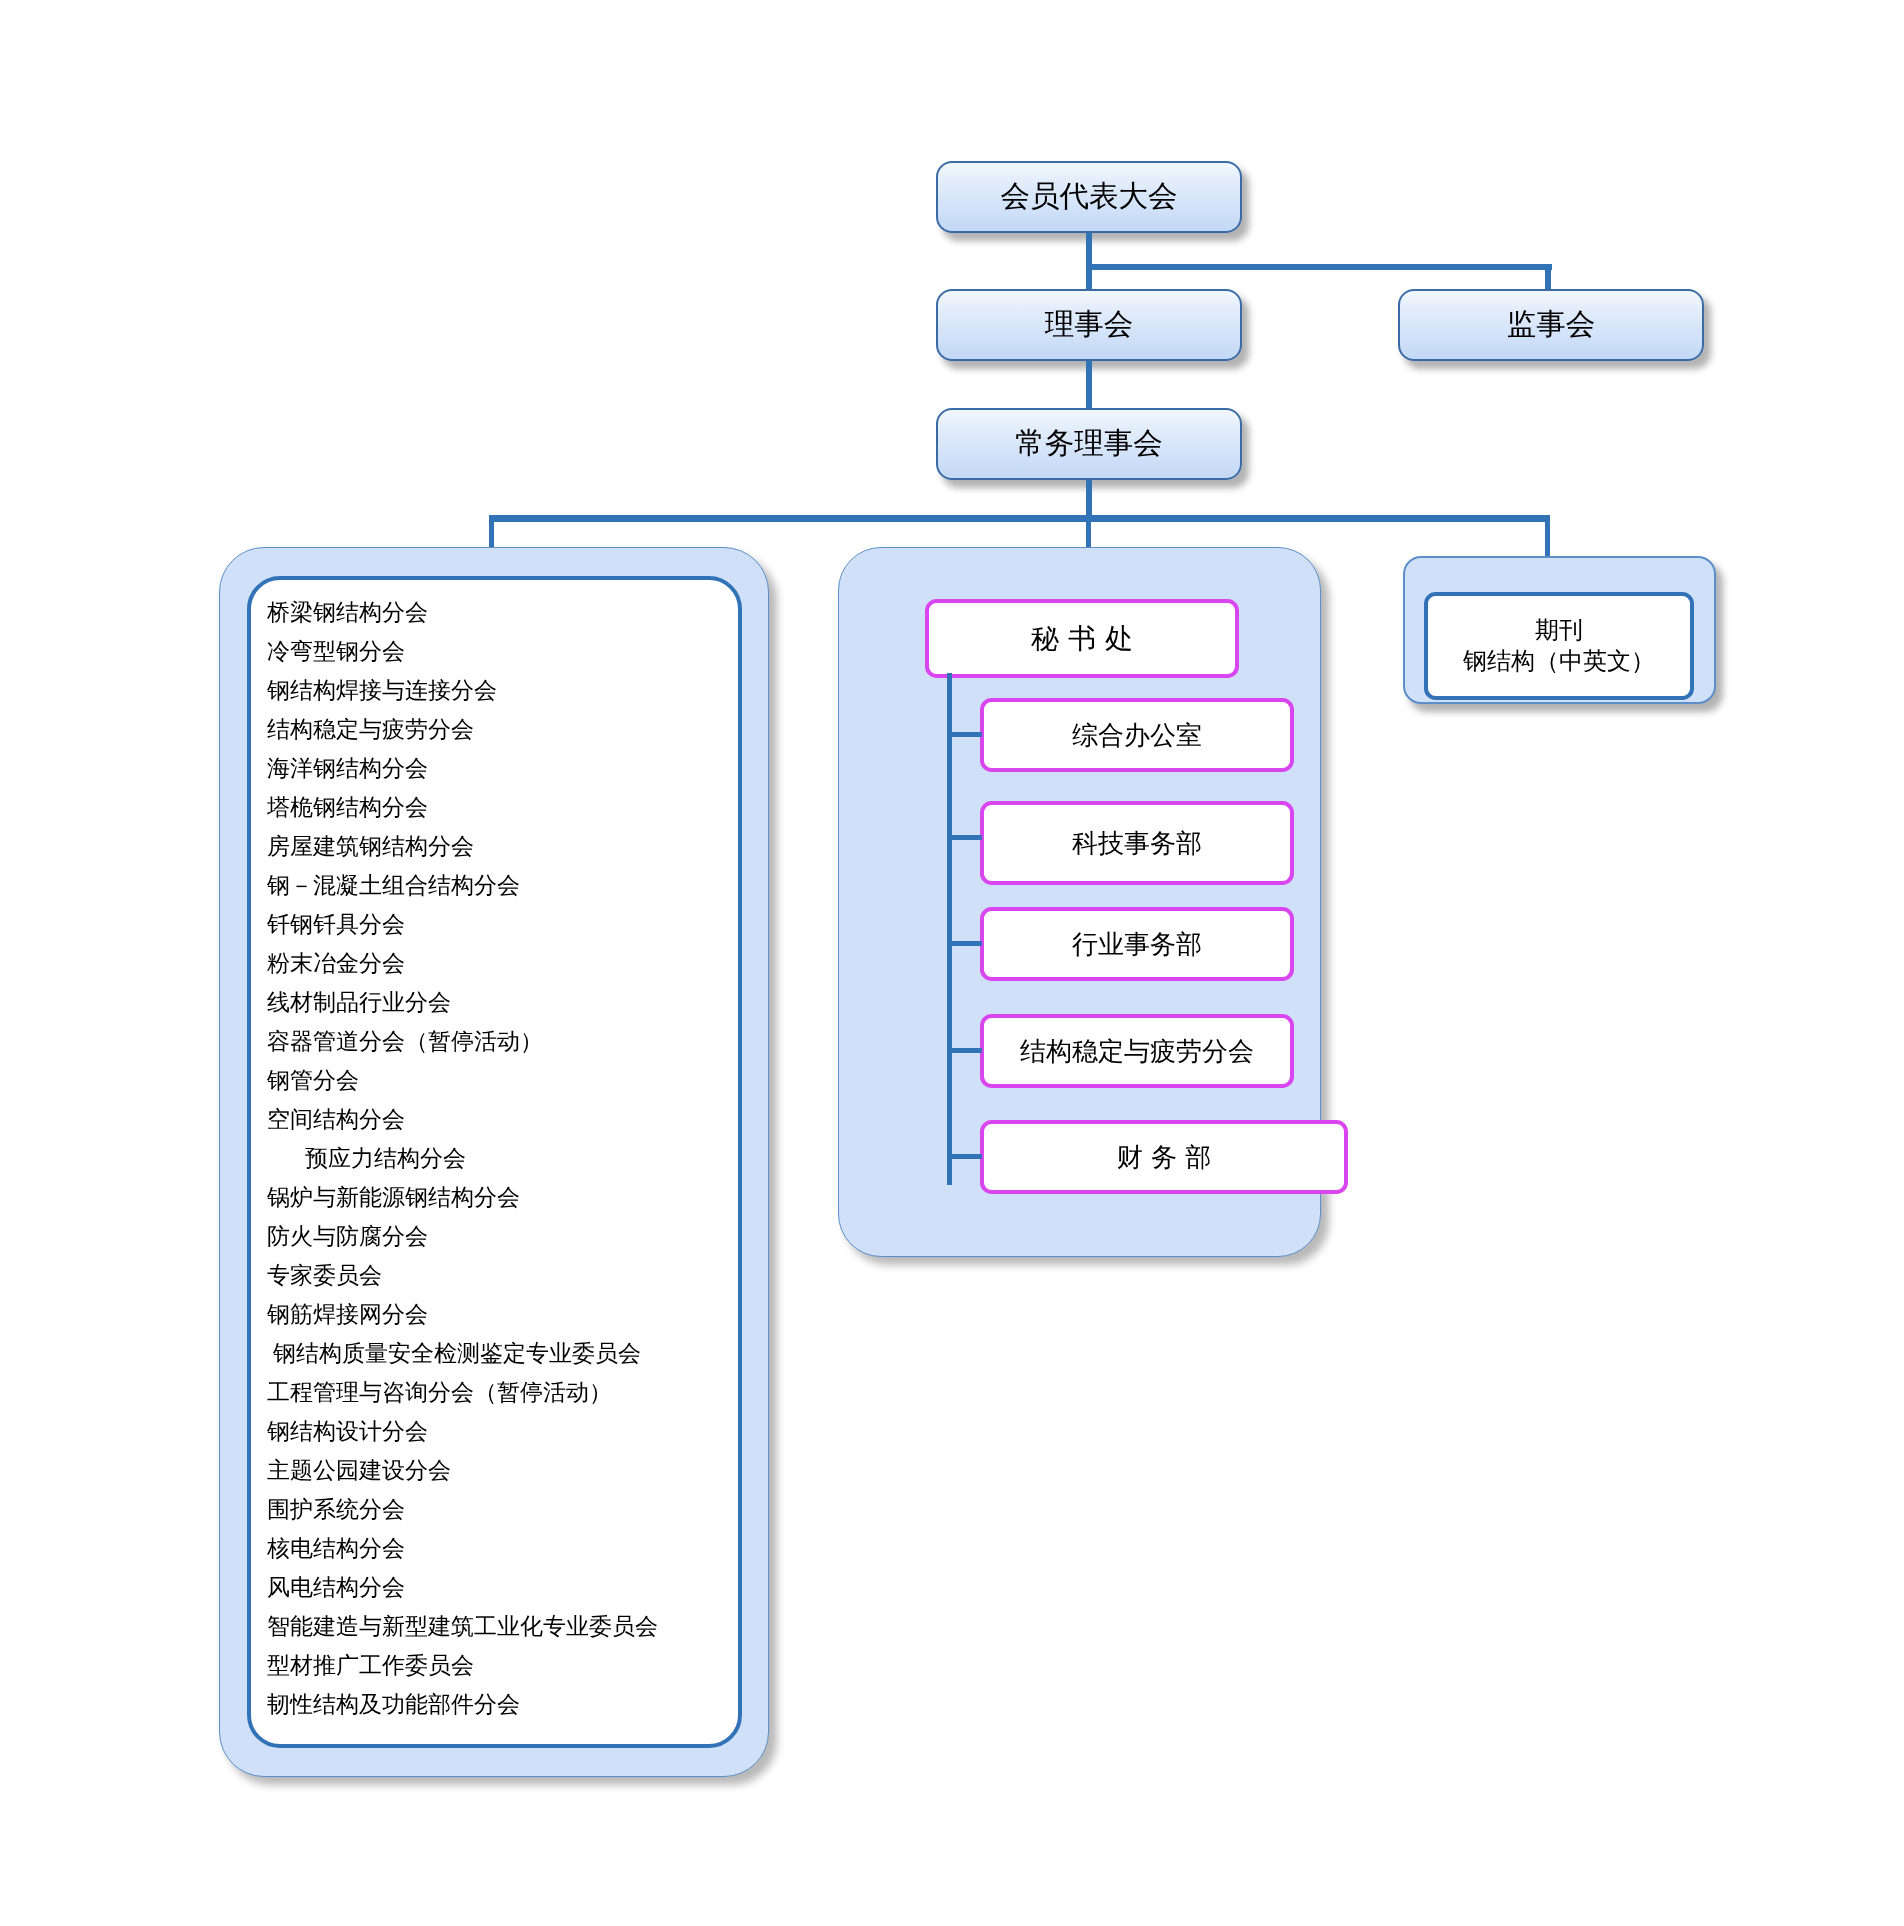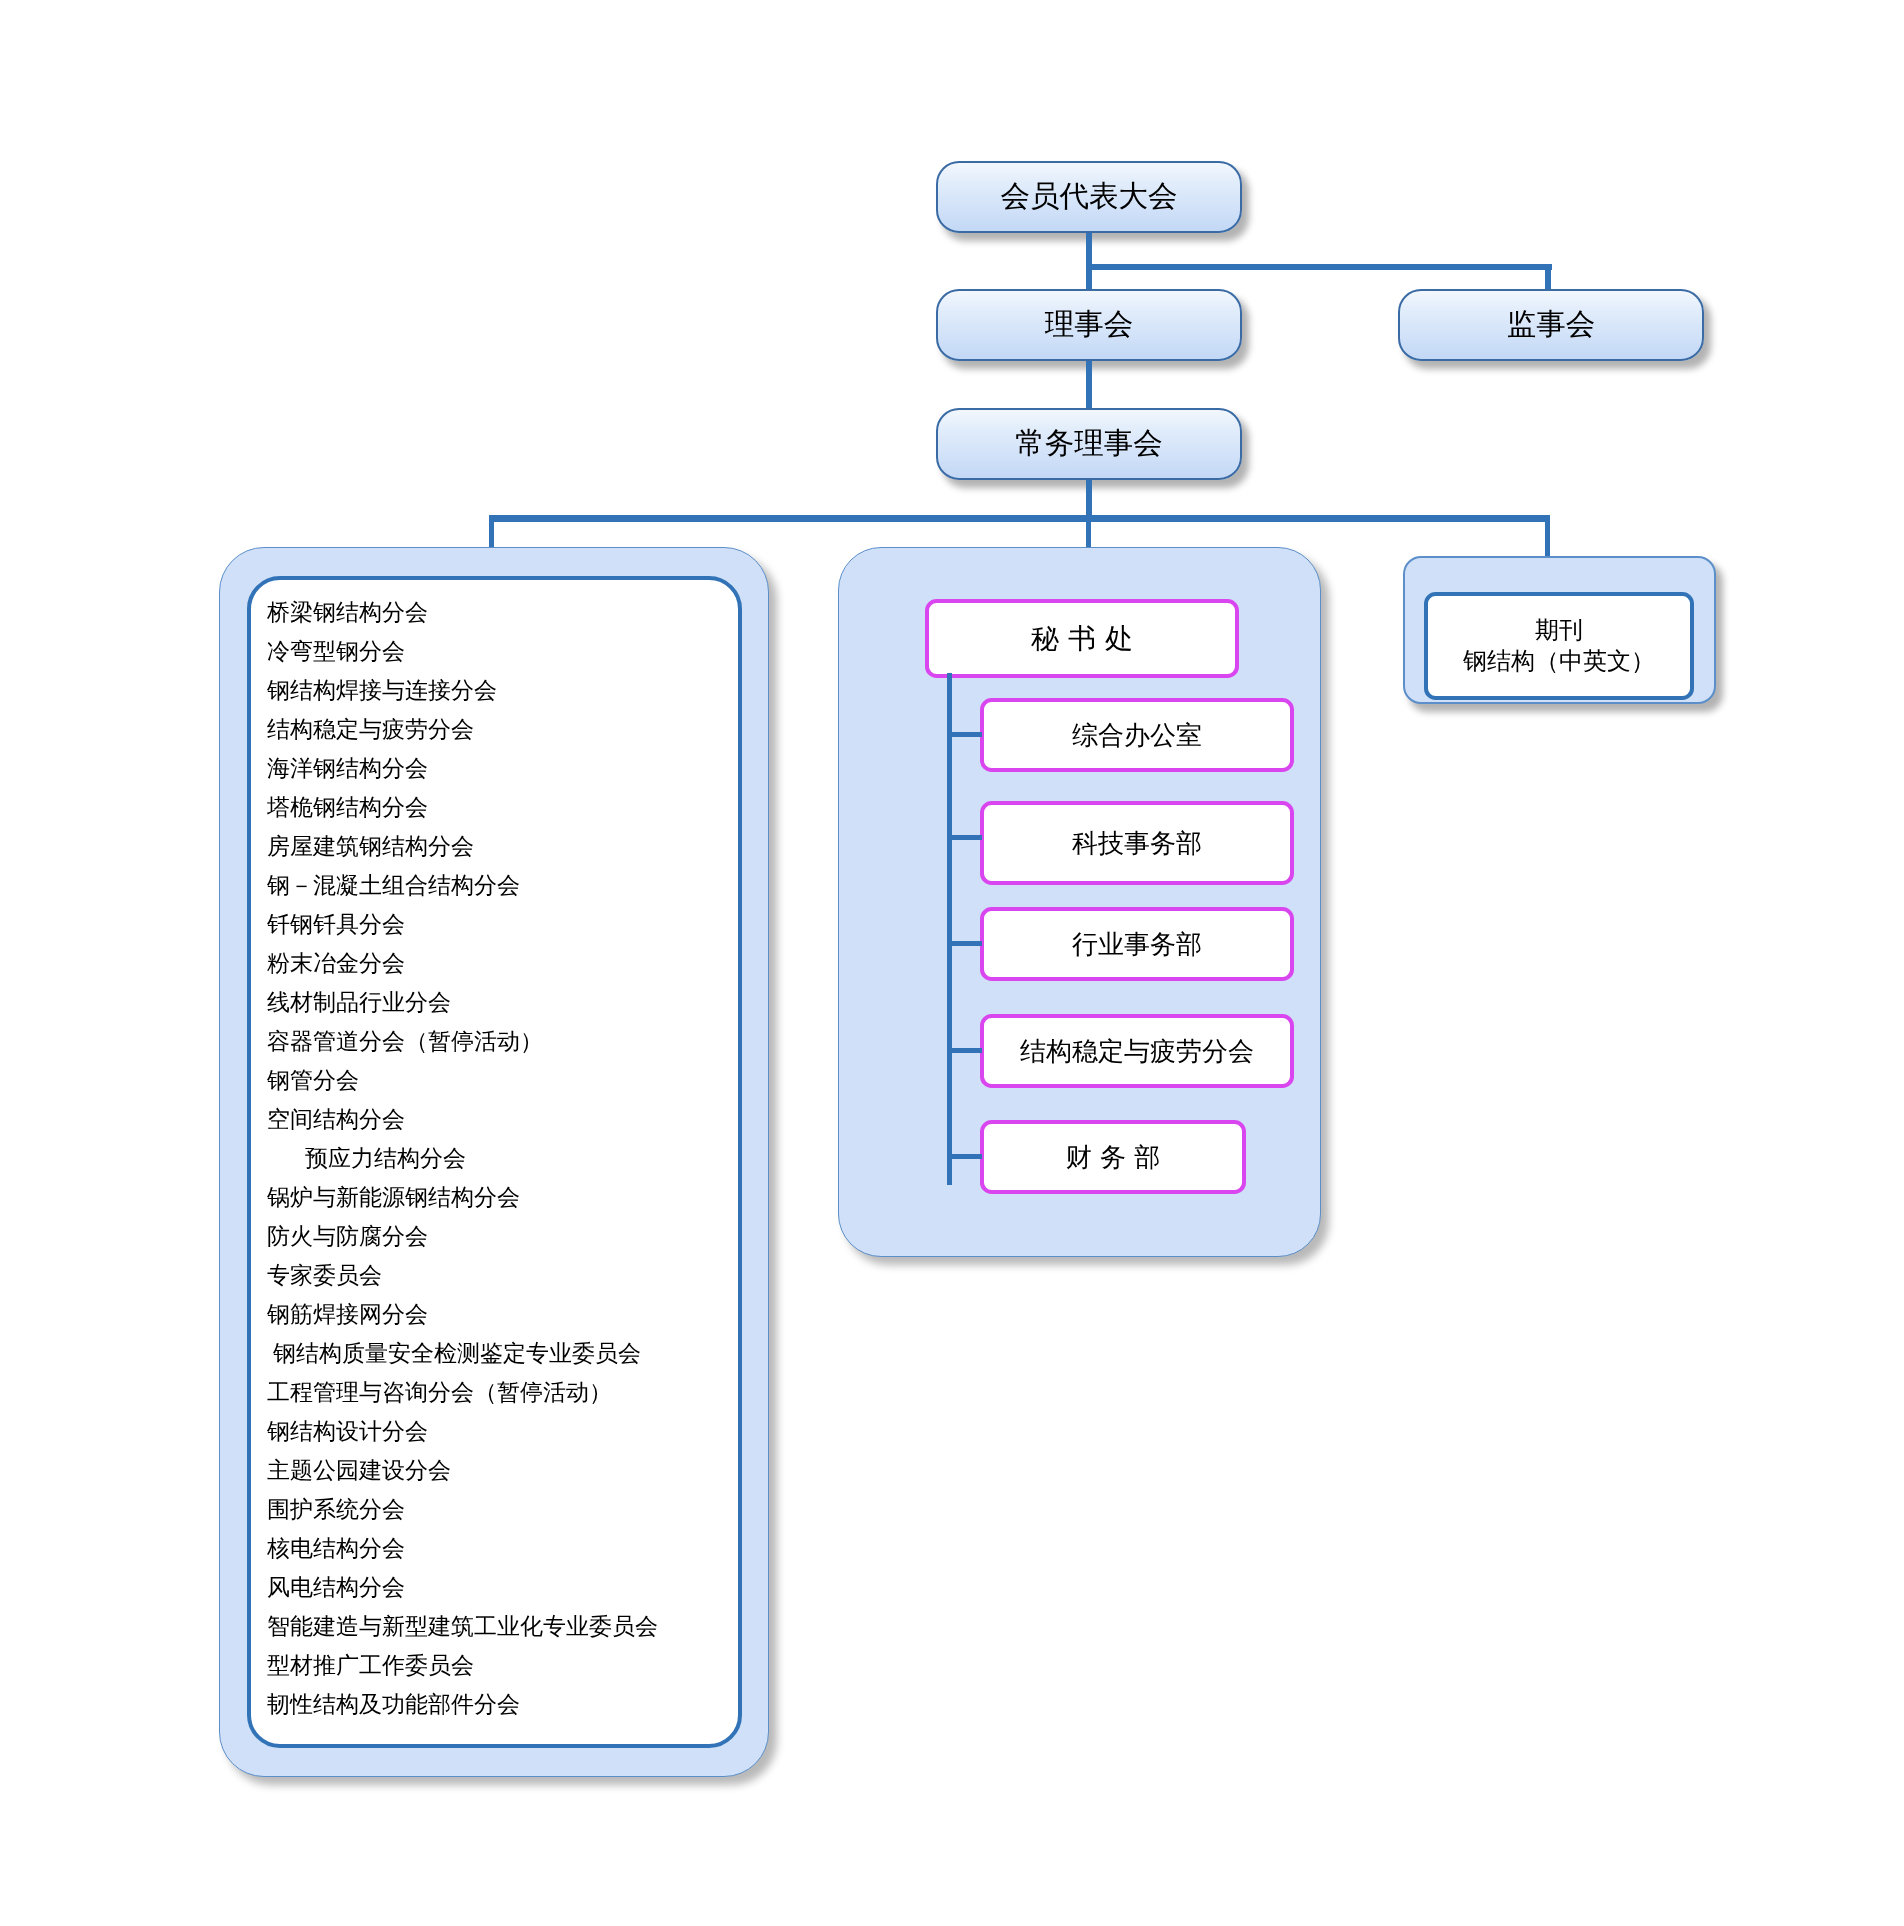--- a/index.html
+++ b/index.html
@@ -11,21 +11,21 @@
     height:1926px;
     background:#ffffff;
     overflow:hidden;
   }
 
   
   .gbox{
     position:absolute;
     box-sizing:border-box;
     border:2.7px solid #3a6ba5;
-    border-radius:23px;
+    border-radius:16px;
     background:linear-gradient(to bottom,#f2f7fd 0%,#e2edfb 28%,#cfe0f8 72%,#c3d8f5 100%);
     box-shadow:6.3px 7.2px 7.2px rgba(0,0,0,0.30);
     display:flex;
     align-items:center;
     justify-content:center;
     color:#000;
     text-align:center;
     line-height:1.15;
     white-space:pre;
   }
@@ -187,21 +187,21 @@
 
   <div class="wbox" style="left:980px;top:801px;width:314px;height:84px;font-size:26px;">科技事务部</div>
   <div class="hline" style="left:947px;top:835px;width:35px;height:5.4px;"></div>
 
   <div class="wbox" style="left:980px;top:907px;width:314px;height:74px;font-size:26px;">行业事务部</div>
   <div class="hline" style="left:947px;top:941px;width:35px;height:5.4px;"></div>
 
   <div class="wbox" style="left:980px;top:1014px;width:314px;height:74px;font-size:26px;">结构稳定与疲劳分会</div>
   <div class="hline" style="left:947px;top:1048px;width:35px;height:5.4px;"></div>
 
-  <div class="wbox" style="left:980px;top:1120px;width:266px;height:74px;font-size:26px;">财 务 部</div>
+  <div class="wbox" style="left:980px;top:1120px;width:368px;height:74px;font-size:26px;">财 务 部</div>
   <div class="hline" style="left:947px;top:1154px;width:35px;height:5.4px;"></div>
 
   <div class="journal-outer" style="left:1403px;top:556px;width:313px;height:148px;"></div>
   <div class="journal-inner" style="left:1424px;top:576px;width:270px;height:108px;font-size:24px;margin-top:16px;">
     <div>
       <div>期刊</div>
       <div>钢结构（中英文）</div>
     </div>
   </div>
 

